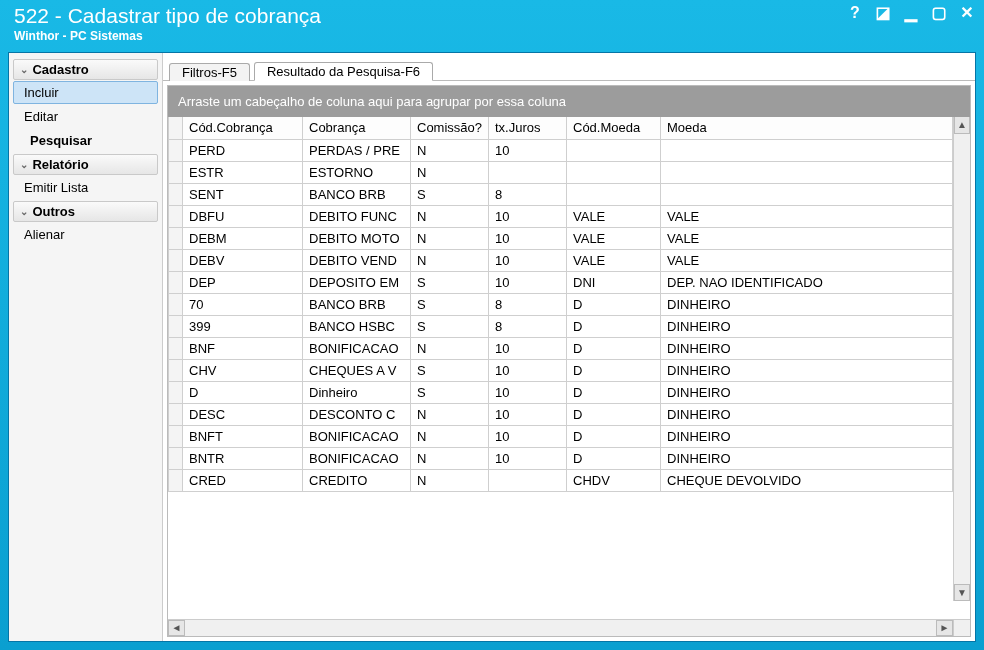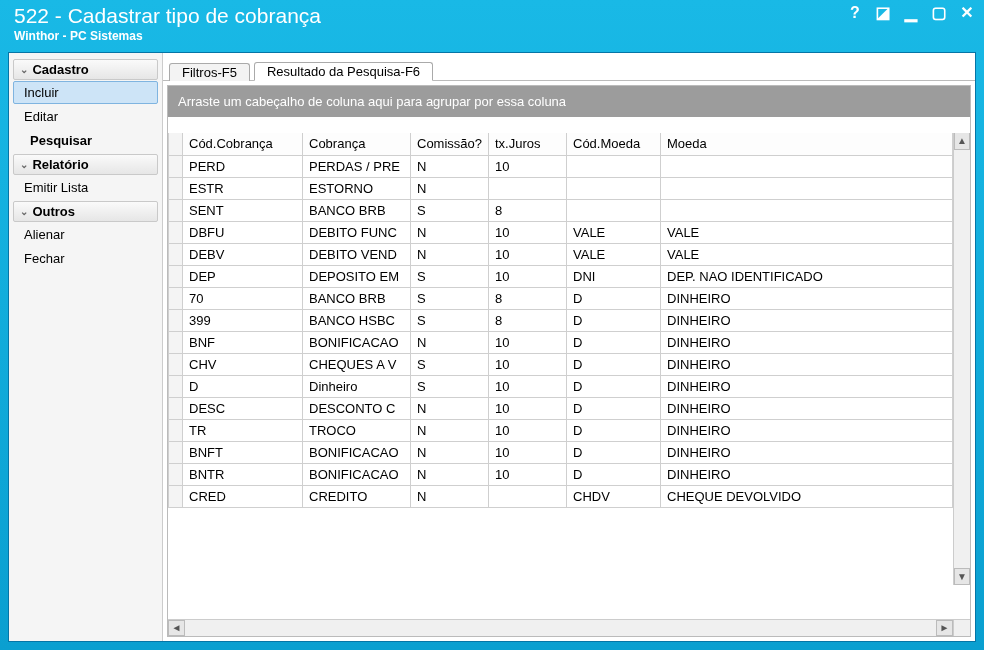--- a/index.html
+++ b/index.html
@@ -133,21 +133,20 @@
     border-bottom: 1px solid #fff;
   }
   .grid-wrap {
     flex: 1;
     display: flex;
     flex-direction: column;
     border: 1px solid #bbb;
     margin: 4px;
     overflow: hidden;
     position: relative;
-    gap: 16px;
   }
   .group-strip {
     background: #9c9c9c;
     color: #fff;
     font-size: 13px;
     padding: 8px 10px;
   }
   .grid-scroll {
     flex: 1;
     overflow: hidden;
@@ -268,21 +267,20 @@
         <div class="side-group-header">
           <span class="chev">⌄</span>
           <span>Relatório</span>
         </div>
         <div class="side-item">Emitir Lista</div>
         <div class="side-group-header">
           <span class="chev">⌄</span>
           <span>Outros</span>
         </div>
         <div class="side-item">Alienar</div>
-        <div class="side-item">Fechar</div>
       </div>
 
     <div class="main">
       <div class="tabstrip" id="tabstrip">
           <div class="tab">Filtros-F5</div>
           <div class="tab active">Resultado da Pesquisa-F6</div>
         </div>
 
       <div class="grid-wrap">
         <div class="group-strip">Arraste um cabeçalho de coluna aqui para agrupar por essa coluna</div>
@@ -331,20 +329,29 @@
                   <td class="rowhead"></td>
                   <td class="col-cod">DBFU</td>
                   <td class="col-cob">DEBITO FUNC</td>
                   <td class="col-com">N</td>
                   <td class="col-jur">10</td>
                   <td class="col-cmo">VALE</td>
                   <td class="col-moe">VALE</td>
                 </tr>
                 <tr>
                   <td class="rowhead"></td>
+                  <td class="col-cod">DEBM</td>
+                  <td class="col-cob">DEBITO MOTO</td>
+                  <td class="col-com">N</td>
+                  <td class="col-jur">10</td>
+                  <td class="col-cmo">VALE</td>
+                  <td class="col-moe">VALE</td>
+                </tr>
+                <tr>
+                  <td class="rowhead"></td>
                   <td class="col-cod">DEBV</td>
                   <td class="col-cob">DEBITO VEND</td>
                   <td class="col-com">N</td>
                   <td class="col-jur">10</td>
                   <td class="col-cmo">VALE</td>
                   <td class="col-moe">VALE</td>
                 </tr>
                 <tr>
                   <td class="rowhead"></td>
                   <td class="col-cod">DEP</td>
@@ -396,29 +403,20 @@
                   <td class="col-cob">Dinheiro</td>
                   <td class="col-com">S</td>
                   <td class="col-jur">10</td>
                   <td class="col-cmo">D</td>
                   <td class="col-moe">DINHEIRO</td>
                 </tr>
                 <tr>
                   <td class="rowhead"></td>
                   <td class="col-cod">DESC</td>
                   <td class="col-cob">DESCONTO C</td>
-                  <td class="col-com">N</td>
-                  <td class="col-jur">10</td>
-                  <td class="col-cmo">D</td>
-                  <td class="col-moe">DINHEIRO</td>
-                </tr>
-                <tr>
-                  <td class="rowhead"></td>
-                  <td class="col-cod">TR</td>
-                  <td class="col-cob">TROCO</td>
                   <td class="col-com">N</td>
                   <td class="col-jur">10</td>
                   <td class="col-cmo">D</td>
                   <td class="col-moe">DINHEIRO</td>
                 </tr>
                 <tr>
                   <td class="rowhead"></td>
                   <td class="col-cod">BNFT</td>
                   <td class="col-cob">BONIFICACAO</td>
                   <td class="col-com">N</td>

